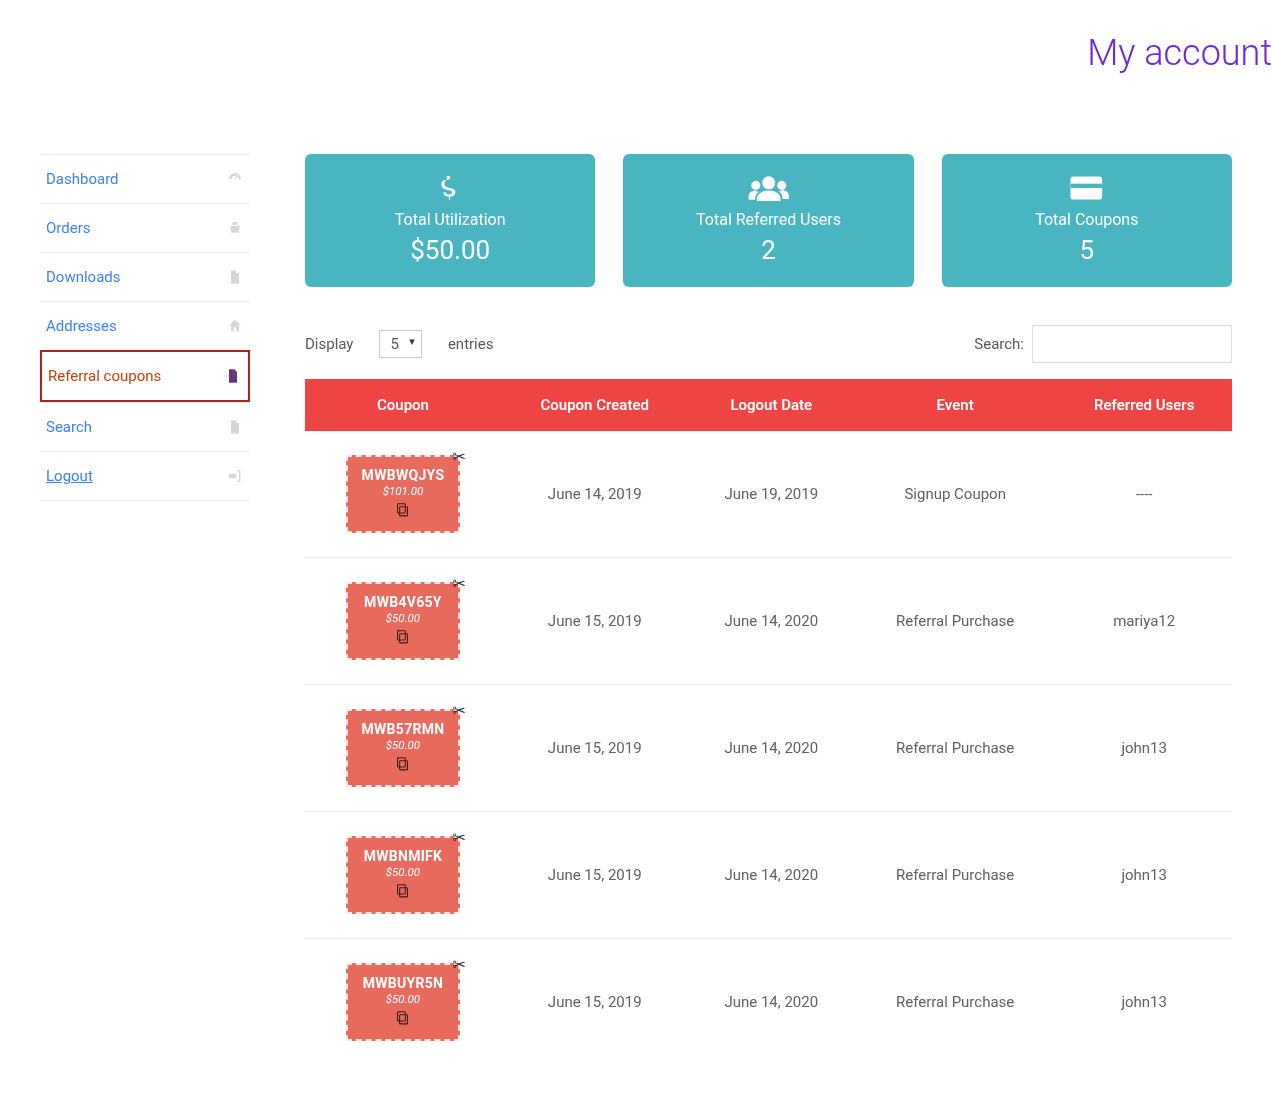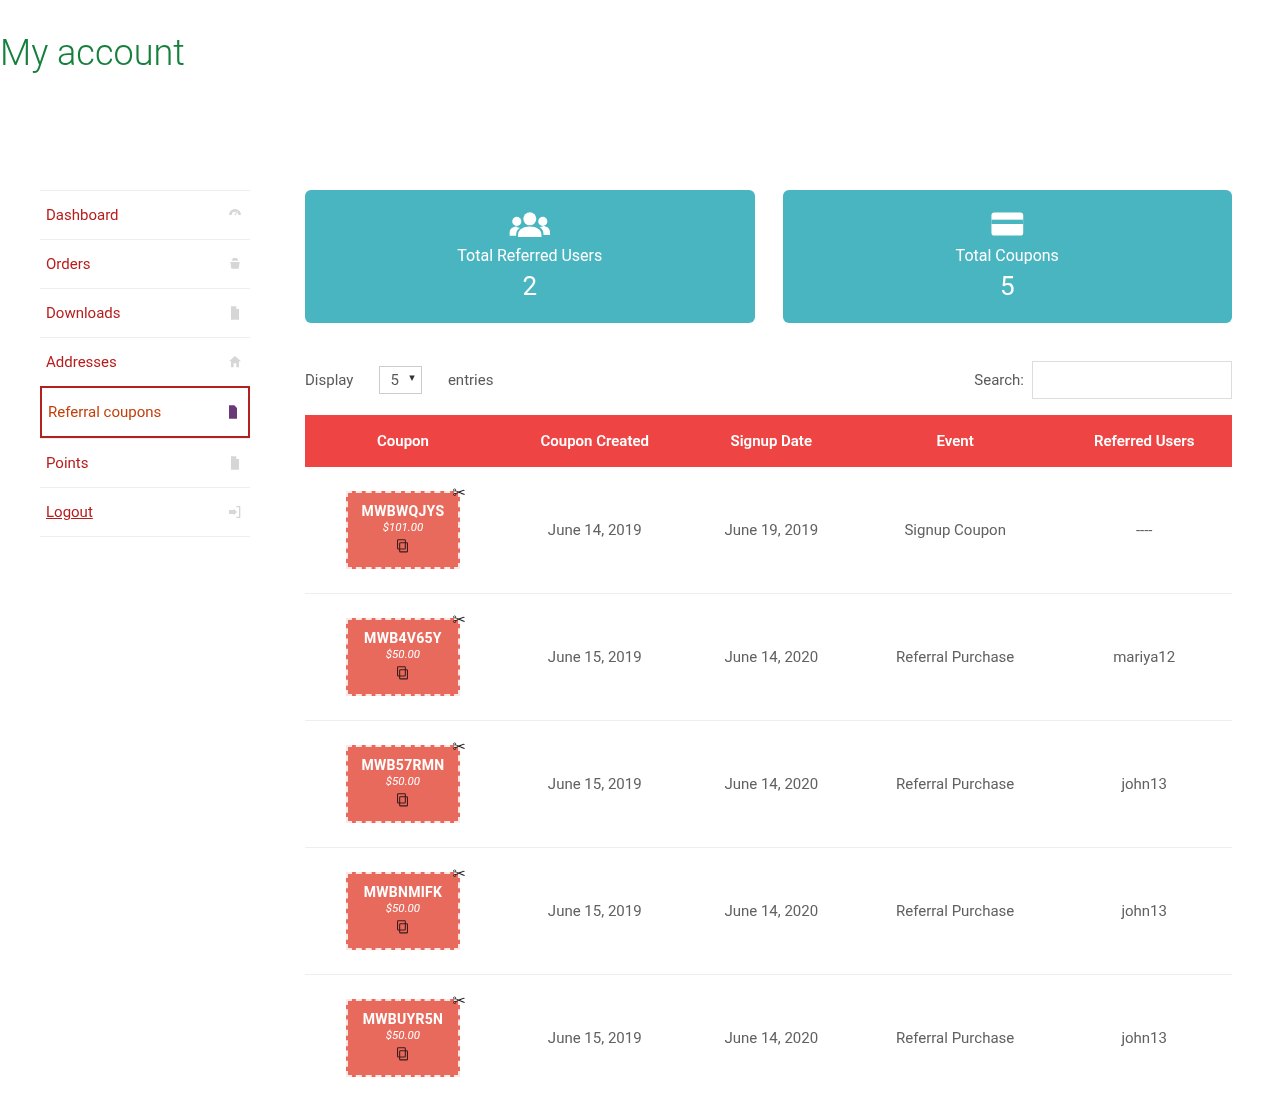--- a/index.html
+++ b/index.html
@@ -3,42 +3,42 @@
 <meta charset="utf-8">
 <style>
   * { box-sizing: border-box; margin: 0; padding: 0; }
   body {
     font-family: -apple-system, BlinkMacSystemFont, "Segoe UI", Roboto, Helvetica, Arial, sans-serif;
     background: #fff;
     color: #333;
     width: 1272px;
   }
   .page-title {
-    text-align: left;
+    text-align: right;
     font-size: 36px;
     font-weight: 300;
-    color: #15803d;
+    color: #6d28d9;
     margin-top: 32px;
-    margin-bottom: 116px;
+    margin-bottom: 80px;
   }
   .container {
     display: flex;
     padding: 0 40px;
   }
   .sidebar {
     width: 210px;
     flex-shrink: 0;
   }
   .sidebar-item {
     display: flex;
     justify-content: space-between;
     align-items: center;
     padding: 15px 6px;
     border-top: 1px solid #eee;
-    color: #b91c1c;
+    color: #3b82f6;
     font-size: 15px;
     cursor: pointer;
   }
   .sidebar-item:last-child { border-bottom: 1px solid #eee; text-decoration: underline; }
   .sidebar-item.active {
     border: 2px solid #b32020;
     color: #c2410c;
   }
   .sidebar-item.active .sb-icon { color: #6a3a78; }
   .sb-icon { color: #d6d6d6; width: 18px; height: 18px; display:flex; align-items:center; justify-content:center; }
@@ -191,39 +191,48 @@
       </div>
       <div class="sidebar-item active">
         <span>Referral coupons</span>
         <span class="sb-icon">
           <svg viewBox="0 0 24 24">
             <path d="M6 2h8l4 4v16H6V2zm3 10h6v2H9v-2zm0 4h6v2H9v-2z"></path>
           </svg>
         </span>
       </div>
       <div class="sidebar-item">
-        <span>Points</span>
+        <span>Search</span>
         <span class="sb-icon">
           <svg viewBox="0 0 24 24">
             <path d="M6 2h8l4 4v16H6V2zm8 0v4h4"></path>
           </svg>
         </span>
       </div>
       <div class="sidebar-item">
         <span>Logout</span>
         <span class="sb-icon">
           <svg viewBox="0 0 24 24">
             <path d="M10 17v-2H3v-6h7V7l5 5-5 5zm4-14h6v18h-6v-2h4V5h-4V3z"></path>
           </svg>
         </span>
       </div>
     </nav>
 
   <main class="main">
     <div class="stats" id="stats">
+        <div class="stat-card">
+          <div class="stat-icon">
+            <svg viewBox="0 0 24 24">
+              <path d="M12 1v3c-3 0-5 1.5-5 4 0 2.5 2 3.5 5 4s5 1.5 5 4-2 4-5 4v3h-1v-3c-3 0-5-1.5-5-4h2c0 1.5 1.5 2 3 2s3-.5 3-2-2-2-5-2.5-5-2-5-5 2-4 5-4V1h1z"></path>
+            </svg>
+          </div>
+          <div class="stat-label">Total Utilization</div>
+          <div class="stat-value">$50.00</div>
+        </div>
         <div class="stat-card">
           <div class="stat-icon">
             <svg viewBox="0 0 32 20">
               <circle cx="16" cy="6" r="5"></circle>
               <circle cx="6" cy="8" r="3.5"></circle>
               <circle cx="26" cy="8" r="3.5"></circle>
               <path d="M16 12c-5 0-9 2.5-9 6v2h18v-2c0-3.5-4-6-9-6zM6 12c-3 0-5.5 1.8-5.5 4.5V19h5v-1c0-2 1-3.8 2.8-5-0.7-.3-1.5-.5-2.3-.5zm20 0c-.8 0-1.6.2-2.3.5 1.8 1.2 2.8 3 2.8 5v1h5v-2.5c0-2.7-2.5-4.5-5.5-4.5z"></path>
             </svg>
           </div>
           <div class="stat-label">Total Referred Users</div>
@@ -251,21 +260,21 @@
         <span>Search:</span>
         <input class="search-input" type="text" value="" style="">
       </div>
     </div>
 
     <table class="table">
       <thead>
         <tr class="thead-row" id="thead-row">
             <th>Coupon</th>
             <th>Coupon Created</th>
-            <th>Signup Date</th>
+            <th>Logout Date</th>
             <th>Event</th>
             <th>Referred Users</th>
           </tr>
       </thead>
       <tbody id="tbody">
           <tr class="tbody-row">
             <td>
               <div class="coupon-card">
                 <span class="scissors">✂</span>
                 <div class="coupon-code">MWBWQJYS</div>

